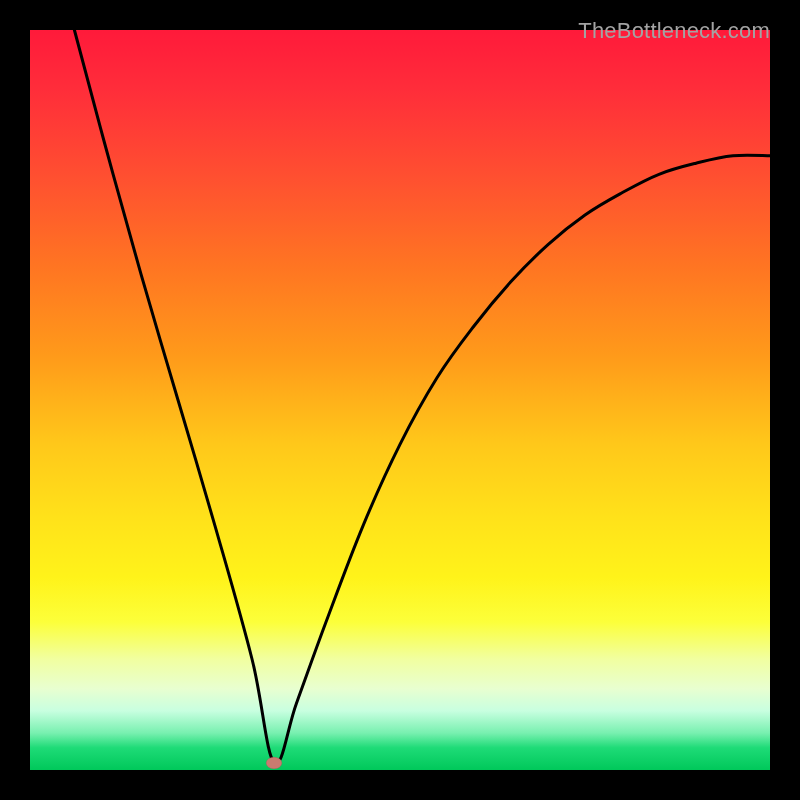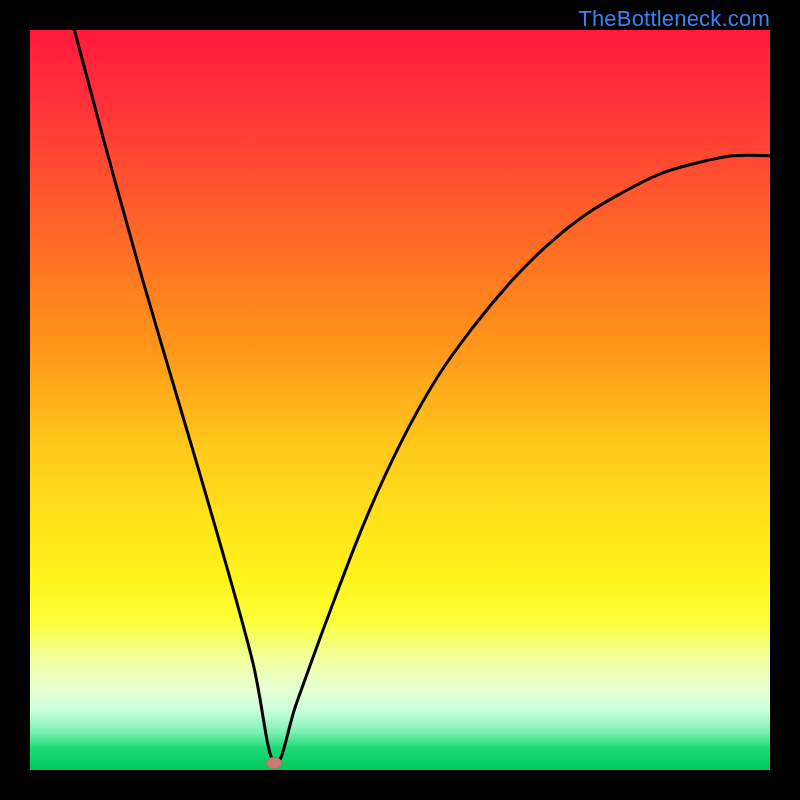--- a/index.html
+++ b/index.html
@@ -39,23 +39,23 @@
       #f1ffa0 85%,
       #e8ffd0 89%,
       #c8ffe0 92%,
       #78f0b0 95%,
       #1edb77 97%,
       #00c85a 100%
     );
   }
   .attribution {
     position: absolute;
-    top: 6px;
+    top: 18px;
     right: 30px;
-    color: #3b82f6;
+    color: #a3a3a3;
     font-size: 22px;
     font-weight: 500;
     letter-spacing: 0.2px;
   }
   svg.curve-layer {
     position: absolute;
     top: 30px;
     left: 30px;
     width: 740px;
     height: 740px;

